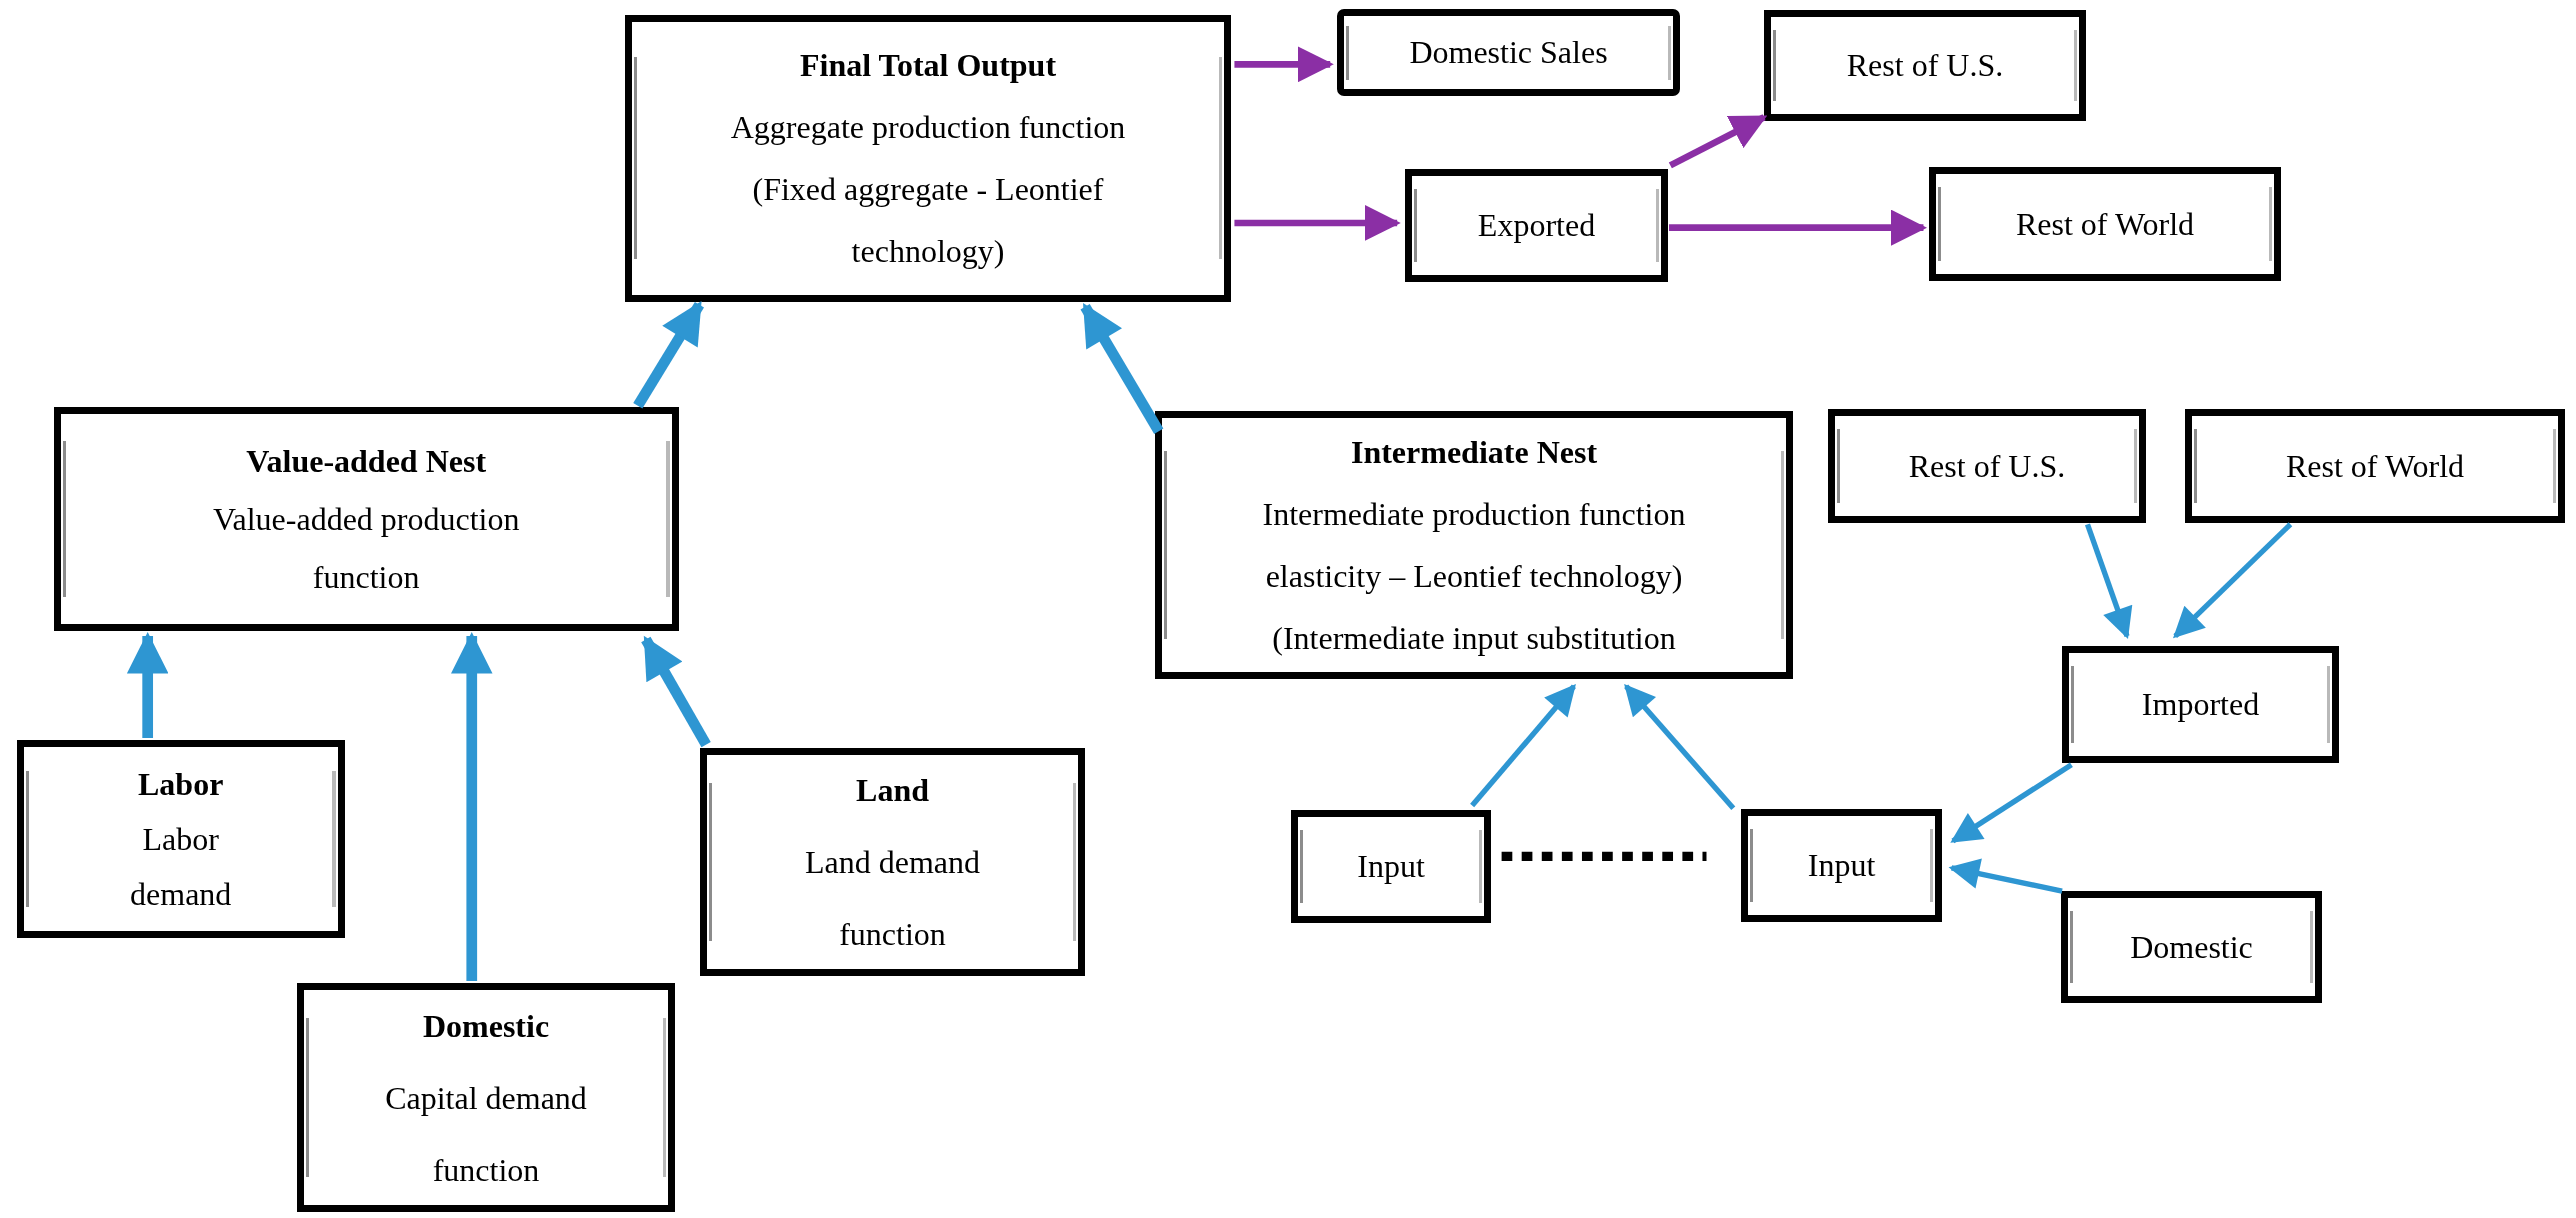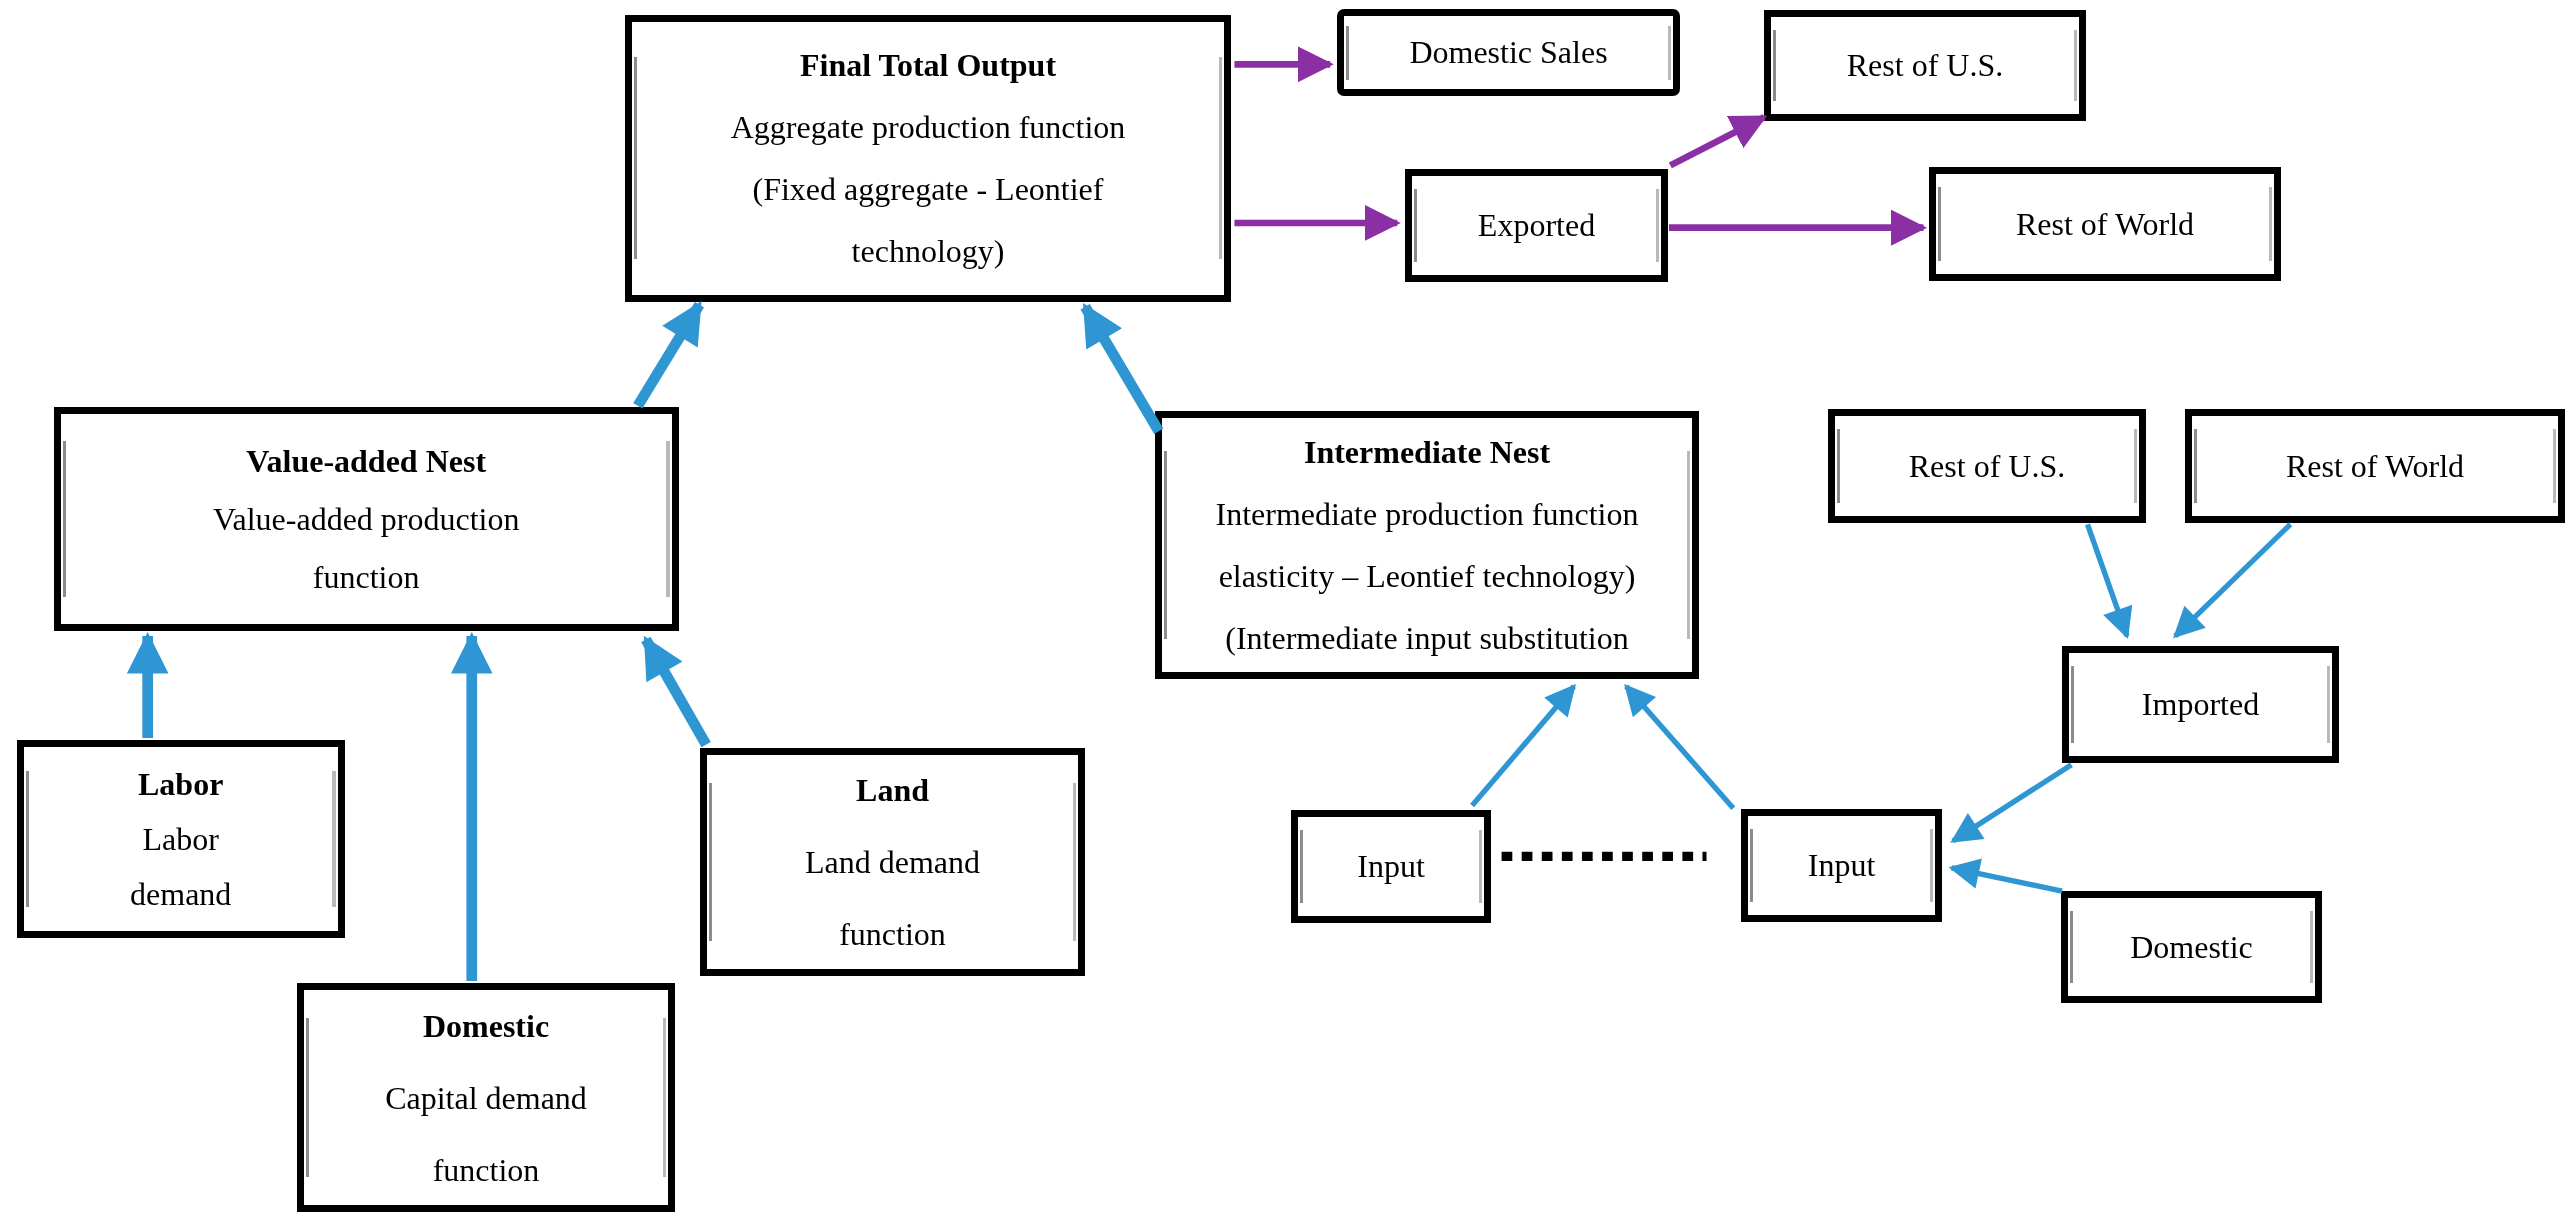--- a/index.html
+++ b/index.html
@@ -21,21 +21,21 @@
   .lh82 span{line-height:55px;}
   .lh107 span{line-height:72px;}
 
   
   #n-fto       {left:625px; top:14.7px;  width:606px; height:287px;}
   #n-dsales    {left:1337px;top:9.4px;  width:343px; height:87px;border-radius:7px;}
   #n-rous-top  {left:1764px;top:10px;  width:322px; height:111px;}
   #n-exported  {left:1405px;top:169px; width:263px; height:113px;}
   #n-row-top   {left:1929px;top:167px; width:352px; height:114px;}
   #n-vanest    {left:14.7px;  top:407px; width:625px; height:224px;margin-left:39px;}
-  #n-intnest   {left:1155px;top:411px; width:544px; height:268px;}
+  #n-intnest   {left:1155px;top:411px; width:638px; height:268px;}
   #n-rous-rt   {left:1828px;top:409px; width:318px; height:114px;}
   #n-row-rt    {left:2185px;top:409px; width:380px; height:114px;}
   #n-imported  {left:2062px;top:646px; width:277px; height:117px;}
   #n-labor     {left:16.7px;  top:740px;width:328px; height:198px;}
   #n-land      {left:700px;top:748px;width:385px; height:228px;}
   #n-capital   {left:297px; top:983px;width:378px; height:229px;}
   #n-input-l   {left:1291px;top:810px;width:200px; height:113px;}
   #n-input-r   {left:1741px;top:809px;width:201px; height:113px;}
   #n-domestic  {left:2061px;top:891px;width:261px; height:112px;}
 

